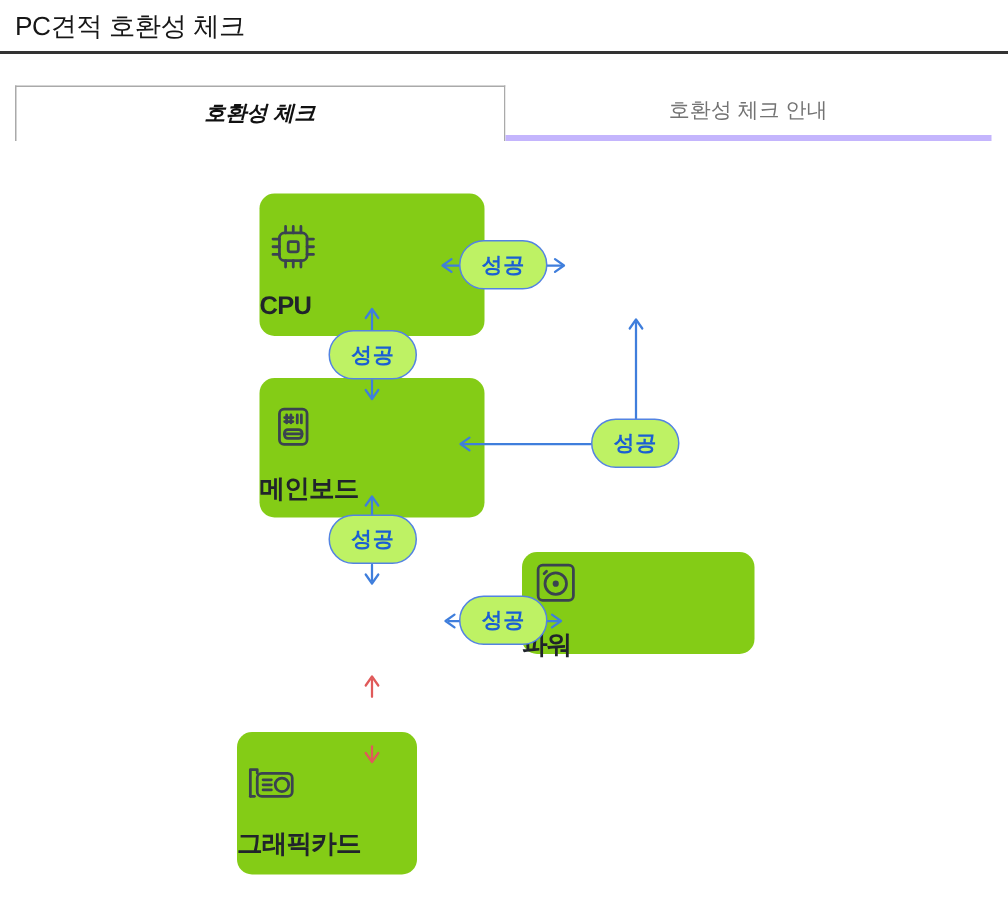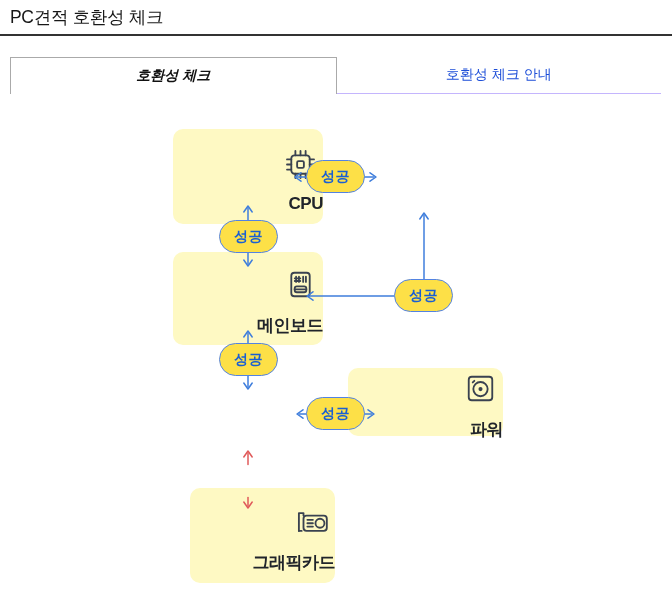--- a/index.html
+++ b/index.html
@@ -21,38 +21,38 @@
   }
   .tab {
     flex:1; display:flex; align-items:center; justify-content:center;
     font-size:14px; background:#fff; cursor:pointer;
   }
   .tab.active {
     border:1px solid #aaa; border-bottom:none;
     font-weight:700; color:#111;font-style:italic;
   }
   .tab.inactive {
-    border-bottom:1px solid #c4b5fd; color:#1d4ed8;
+    border-bottom:4px solid #c4b5fd; color:#737373;
   }
   .diagram { position:absolute; left:0; top:96px; width:672px; height:506px; }
   .card {
-    position:absolute; background:#fef9c3; border-radius:10px; z-index:1;
-    display:flex; flex-direction:column; align-items:flex-end; justify-content:center;
+    position:absolute; background:#84cc16; border-radius:10px; z-index:1;
+    display:flex; flex-direction:column; align-items:flex-start; justify-content:center;
     gap:7px; padding-top:2px;
   }
   .card-label { font-size:17px; font-weight:700; color:#20242b; letter-spacing:-0.5px; }
   .icon svg { display:block; }
   .icn { stroke:#3A4250; stroke-width:1.8; fill:none; stroke-linecap:round; stroke-linejoin:round; }
   .icn-fill { fill:#3A4250; stroke:none; }
   .connectors { position:absolute; left:0; top:0; width:672px; height:506px; z-index:2; }
   .ln-blue { stroke:#3F7EDC; stroke-width:1.5; fill:none; stroke-linecap:round; stroke-linejoin:round; }
   .ln-red  { stroke:#E05A5A; stroke-width:1.5; fill:none; stroke-linecap:round; stroke-linejoin:round; }
   .badge {
     position:absolute; z-index:3; width:59px; height:33px;
-    background:#fde047; border:1.6px solid #5383E2; border-radius:17px;
+    background:#bef264; border:1.6px solid #5383E2; border-radius:17px;
     color:#1A5FD3; font-size:14px; font-weight:700; letter-spacing:0.5px;
     display:flex; align-items:center; justify-content:center;
   }
   .badge.fail { border-color:#E57373; color:#E23030; }
 </style>
 </head>
 <body>
 
 <div class="page-title">PC견적 호환성 체크</div>
 <div class="title-rule"></div>
@@ -105,21 +105,21 @@
           <rect x="10.5" y="10.5" width="23" height="23" rx="3"></rect>
           <circle cx="22" cy="22.6" r="7"></circle>
           <circle class="icn-fill" cx="22" cy="22.6" r="2"></circle>
           <path d="M14.4,16.1 L16,14.5"></path>
         </g>
       </svg>
     </span>
     <span class="card-label">파워</span>
   </div>
 
-  <div class="card" style="left:190px;top:392px;width:145px;height:95px">
+  <div class="card" style="left:158px;top:392px;width:120px;height:95px">
     <span class="icon">
       <svg width="45" height="45" viewBox="0 0 44 44">
         <g class="icn">
           <path d="M8.7,31.2 V13.8 H13.2 V16.2"></path>
           <path d="M8.7,31.2 H11.4"></path>
           <rect x="13.2" y="16.2" width="22.8" height="15" rx="3"></rect>
           <path d="M17,20.4 h5.4 M17,23.7 h5.4 M17,27 h5.4"></path>
           <circle cx="29.3" cy="23.7" r="4.4"></circle>
         </g>
       </svg>

